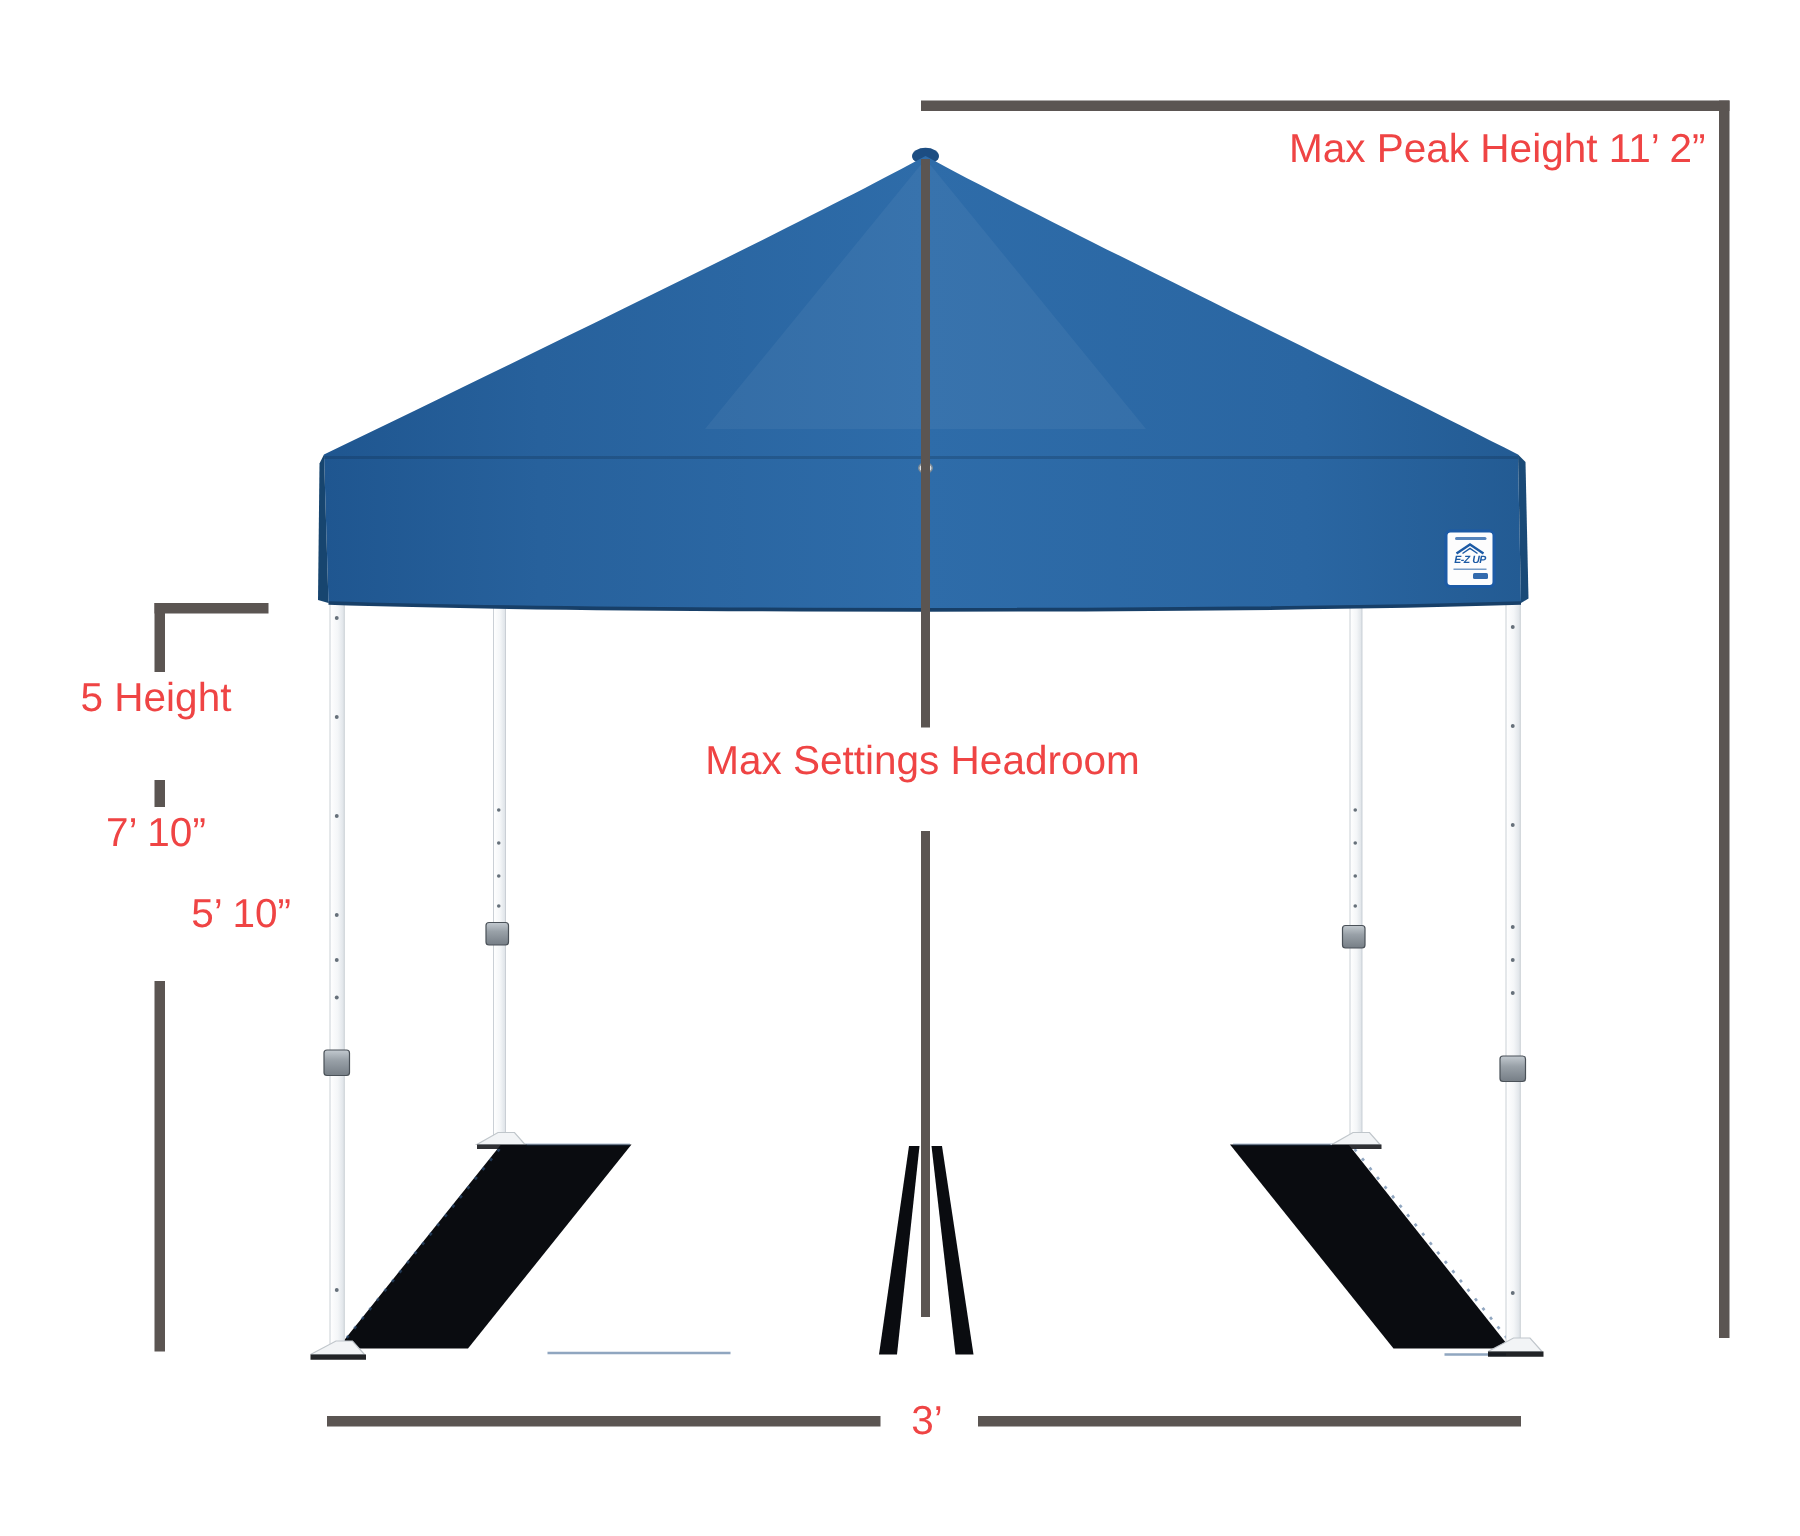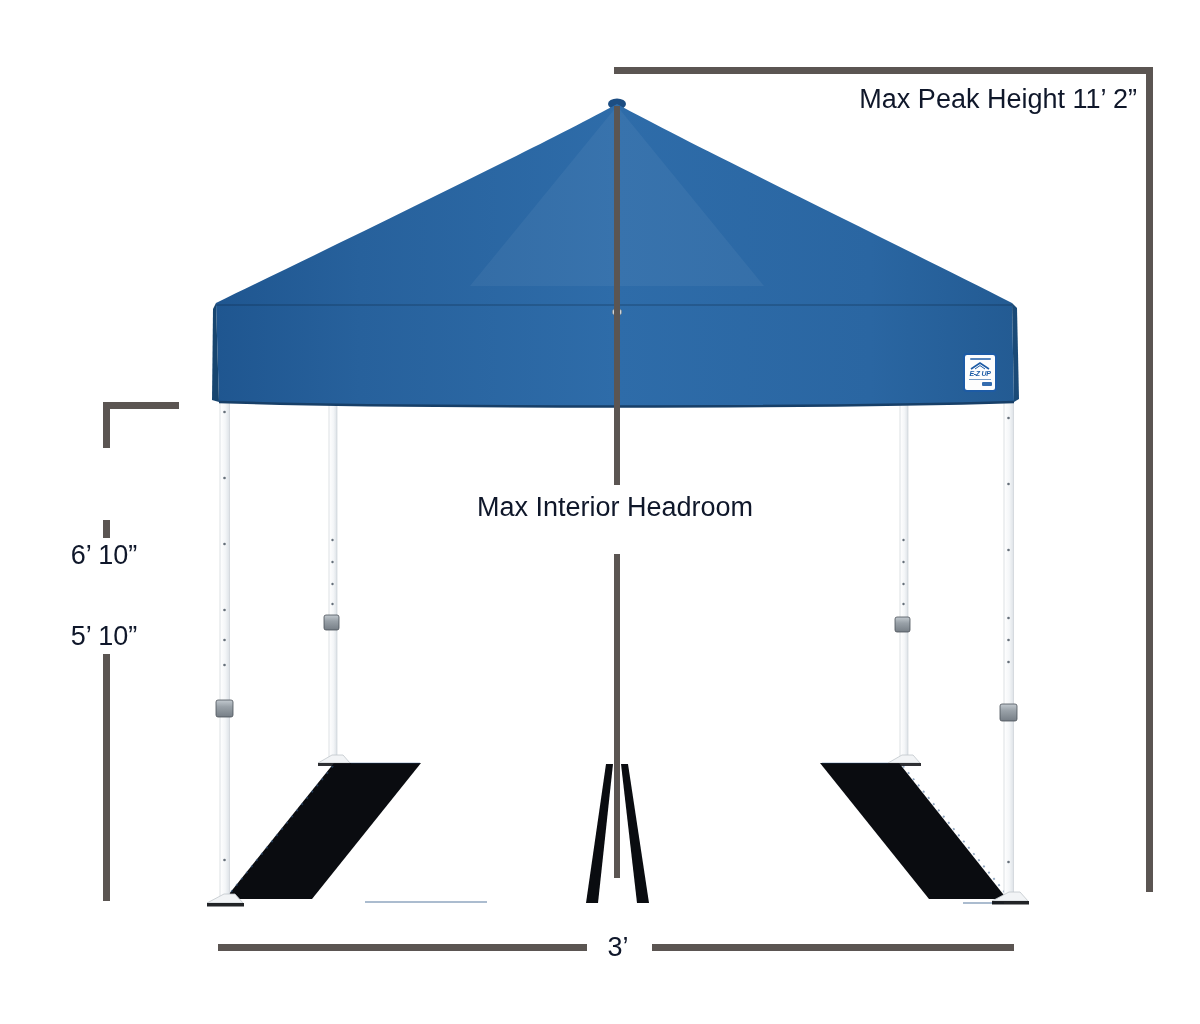--- a/index.html
+++ b/index.html
@@ -2,30 +2,30 @@
 <html><head>
 <meta charset="utf-8">
 <style>
   html,body{margin:0;padding:0;background:#ffffff;}
   #stage{
     position:relative;width:1200px;height:1024px;background:#ffffff;
     font-family:"Liberation Sans","DejaVu Sans",sans-serif;overflow:hidden;
   }
   #tent-svg{position:absolute;left:0;top:0;}
   .dim-label{
-    position:absolute;color:#0f172a;font-size:27px;line-height:34px;
+    position:absolute;color:#ef4444;font-size:27px;line-height:34px;
     white-space:nowrap;
   }
   .centered{text-align:center;white-space:normal;}
   #label-peak{top:82px;right:63px;}
   #label-interior{left:455px;top:489px;width:320px;line-height:36px;}
   #label-settings{left:14px;top:451px;width:180px;line-height:29px;}
   #label-hmax{left:14px;top:538px;width:180px;}
   #label-hto{left:14px;top:581px;width:180px;}
-  #label-hmin{left:14px;top:619px;width:180px;}
+  #label-hmin{left:14px;top:592px;width:180px;text-align:right;}
   #label-width{left:568px;top:930px;width:100px;}
   
   #logo-patch{
     position:absolute;left:963px;top:353px;width:34px;height:39px;
     background:#fdfdfd;border:2px solid #1d5ba5;border-radius:4px;
     box-sizing:border-box;display:flex;flex-direction:column;align-items:center;
   }
   #logo-patch .micro-top{width:70%;height:2px;background:#1d5ba5;opacity:.75;margin-top:3px;border-radius:1px;}
   #logo-patch .roof-glyph{margin-top:2px;}
   #logo-patch .brand{
@@ -154,26 +154,27 @@
       <rect x="614" y="106" width="6" height="379"></rect>
       <rect x="614" y="554" width="6" height="324"></rect>
       <rect x="218" y="944" width="369" height="7"></rect>
       <rect x="652" y="944" width="362" height="7"></rect>
     </g>
   </svg>
 
   <div class="dim-label" id="label-peak">Max Peak Height 11’ 2”</div>
 
   <div class="dim-label centered" id="label-interior">
-    <div>Max Interior Headroom</div>
+    <div>Max Settings Headroom</div>
   </div>
 
   <div class="dim-label centered" id="label-settings">
+    <div>5 Height</div>
   </div>
-  <div class="dim-label centered" id="label-hmax">6’ 10”</div>
+  <div class="dim-label centered" id="label-hmax">7’ 10”</div>
   <div class="dim-label centered" id="label-hmin">5’ 10”</div>
 
   <div class="dim-label centered" id="label-width">3’</div>
 
   <div id="logo-patch">
     <div class="micro-top"></div>
     <svg class="roof-glyph" width="20" height="8" viewBox="0 0 20 8">
       <path d="M1,7 L10,1 L19,7" fill="none" stroke="#1d5ba5" stroke-width="1.6"></path>
       <path d="M5,7 L10,3.6 L15,7" fill="none" stroke="#1d5ba5" stroke-width="1"></path>
     </svg>

